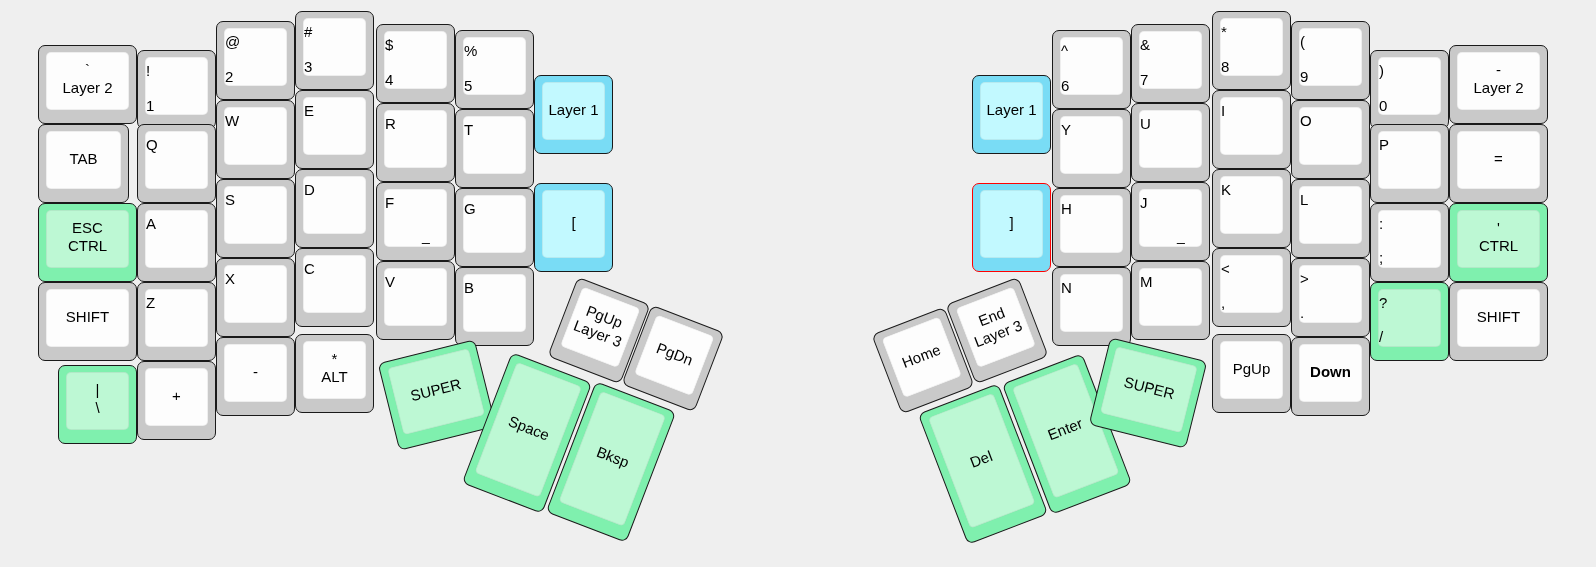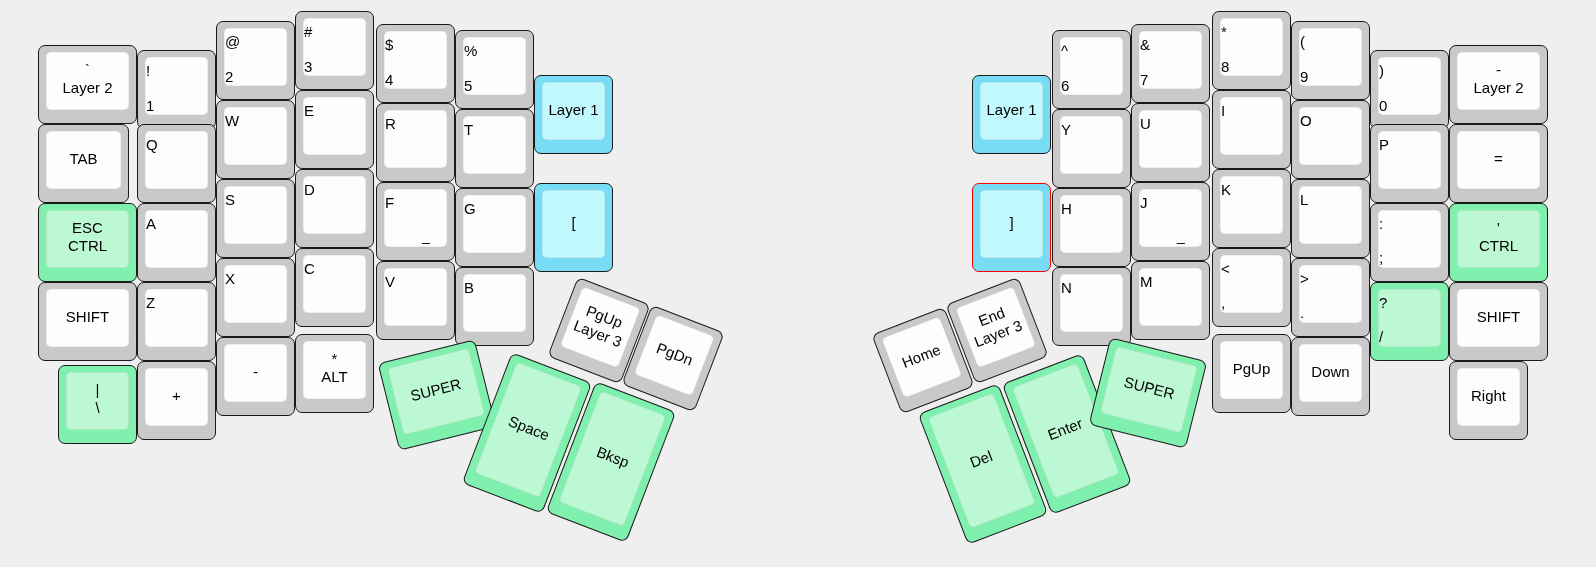--- a/index.html
+++ b/index.html
@@ -286,21 +286,21 @@
     </div>
     <div class="key " style="left: 1291px; top: 179px; width: 79px; height: 79px;">
       <div class="cap"></div>
       <div class="lg tl" style="top: 12px;">L</div>
     </div>
     <div class="key " style="left: 1291px; top: 258px; width: 79px; height: 79px;">
       <div class="cap"></div>
       <div class="lg tl" style="top: 12px;">&gt;</div>
       <div class="lg tl" style="top: 46px;">.</div>
     </div>
-    <div class="key " style="left: 1291px; top: 337px; width: 79px; height: 79px;">
+    <div class="key " style="left: 1291px; top: 337px; width: 79px; height: 79px; font-weight: bold;">
       <div class="cap"></div>
       <div class="lg ctr" style="top: 25.5px;">Down</div>
     </div>
     <div class="key " style="left: 1370px; top: 50px; width: 79px; height: 79px;">
       <div class="cap"></div>
       <div class="lg tl" style="top: 12px;">)</div>
       <div class="lg tl" style="top: 47px;">0</div>
     </div>
     <div class="key " style="left: 1370px; top: 124px; width: 79px; height: 79px;">
       <div class="cap"></div>
@@ -326,24 +326,20 @@
       <div class="lg ctr" style="top: 25.5px;">=</div>
     </div>
     <div class="key green " style="left: 1449px; top: 203px; width: 99px; height: 79px;">
       <div class="cap"></div>
       <div class="lg ctr" style="top: 15.5px;">'</div>
       <div class="lg ctr" style="top: 33.5px;">CTRL</div>
     </div>
     <div class="key " style="left: 1449px; top: 282px; width: 99px; height: 79px;">
       <div class="cap"></div>
       <div class="lg ctr" style="top: 25.5px;">SHIFT</div>
-    </div>
-    <div class="key " style="left: 1449px; top: 361px; width: 79px; height: 79px;">
-      <div class="cap"></div>
-      <div class="lg ctr" style="top: 25.5px;">Right</div>
     </div>
     <div class="key rot" style="left: 884px; top: 318px; width: 78px; height: 85px; transform: rotate(-21deg); transform-origin: 50% 50%;">
       <div class="cap"></div>
       <div class="lg ctr" style="top: 28.5px;">Home</div>
     </div>
     <div class="key rot" style="left: 958px; top: 288px; width: 78px; height: 85px; transform: rotate(-21deg); transform-origin: 50% 50%;">
       <div class="cap"></div>
       <div class="lg ctr" style="top: 18.5px;">End</div>
       <div class="lg ctr" style="top: 36.5px;">Layer 3</div>
     </div>

